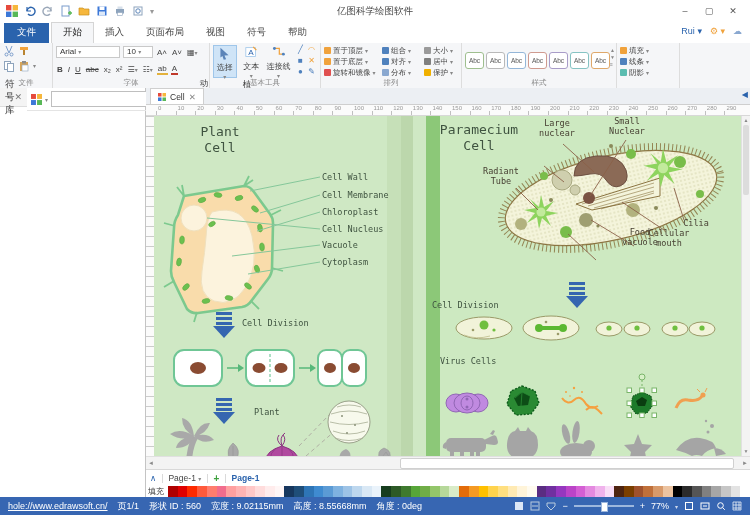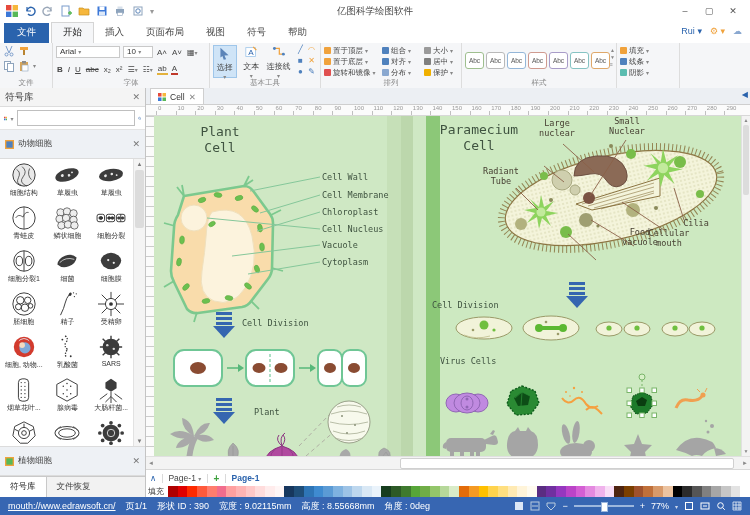--- a/index.html
+++ b/index.html
@@ -28,21 +28,21 @@
   .fsel{border:1px solid #c9c9c9;background:#fff;padding:0 3px;height:10px;line-height:10px;font-size:8px;color:#333}
   .btn8{font-size:8px;color:#444;padding:0 1px}
   .bigbtn{width:26px;text-align:center;font-size:8px;color:#444;padding:1px 0}
   .bigbtn.sel{background:#cfe4f7;border:1px solid #9fc6ea}
   .mini{width:11px;height:10px;font-size:8px;line-height:10px;text-align:center;color:#4f81bd}
   .acell{display:flex;align-items:center;gap:2px;font-size:7.5px;color:#444;height:11px;white-space:nowrap}
   .ico{width:7px;height:7px;display:inline-block;border-radius:1px}
   .abc{width:17px;height:15px;border:1px solid;border-radius:3px;background:#fff;font-size:6.5px;text-align:center;line-height:15px;color:#555}
   .dd{color:#888;font-size:6px}
   
-  .sidebar{position:absolute;top:88px;left:0;width:145px;bottom:18px;background:#fff;border-right:1px solid #c4c4c4;display:flex;flex-direction:column}
+  .sidebar{position:absolute;top:88px;left:0;width:145px;bottom:18px;background:#fff;border-right:1px solid #c4c4c4;display:flex;flex-direction:row}
   .sbheader{height:18px;display:flex;align-items:center;padding:0 5px;font-size:9.5px;color:#333;background:#f4f4f4;border-bottom:1px solid #ddd}
   .sbx{margin-left:auto;color:#777;font-size:9px}
   .searchrow{height:22px;display:flex;align-items:center;gap:3px;padding:0 4px;border-bottom:1px solid #e4e4e4}
   .searchbox{flex:1;height:14px;border:1px solid #bfbfbf;background:#fff;font-size:8px;padding:0 3px}
   .secheader{height:16px;display:flex;align-items:center;gap:4px;padding:6px 5px;font-size:8.5px;color:#444;background:#eef1f5;border-bottom:1px solid #dcdcdc}
   .symwrap{flex:1;position:relative;overflow:hidden}
   .symgrid{position:absolute;top:2px;left:2px;right:12px;bottom:0;display:grid;grid-template-columns:repeat(3,1fr);grid-auto-rows:43px;overflow:hidden}
   .sym{display:flex;flex-direction:column;align-items:center;justify-content:flex-start;padding-top:1px}
   .symsvg{width:30px;height:26px}
   .symlab{font-size:7px;color:#333;max-width:42px;white-space:nowrap;overflow:hidden;text-overflow:ellipsis}
@@ -1054,23 +1054,23 @@
         <span class="sw" style="background: rgb(128, 128, 128);"></span>
         <span class="sw" style="background: rgb(166, 166, 166);"></span>
         <span class="sw" style="background: rgb(198, 198, 198);"></span>
         <span class="sw" style="background: rgb(227, 227, 227);"></span>
         <span class="sw" style="background: rgb(255, 255, 255);"></span>
       </span>
   </div>
 </div>
 
 <div class="statusbar">
-  <span class="stlink">mouth://www.edrawsoft.cn/</span>
+  <span class="stlink">hole://www.edrawsoft.cn/</span>
   <span>页1/1</span>
-  <span>形状 ID : 390</span>
+  <span>形状 ID : 560</span>
   <span>宽度 : 9.02115mm</span>
   <span>高度 : 8.55668mm</span>
   <span>角度 : 0deg</span>
   <div class="stright">
     <svg class="sticon" viewBox="0 0 10 10">
         <rect x="1" y="1" width="8" height="8" fill="#dce6f5"></rect>
       </svg>
     <svg class="sticon" viewBox="0 0 10 10">
         <rect x="1" y="1" width="8" height="8" fill="none" stroke="#bcd"></rect>
         <path d="M2,5 h6" stroke="#bcd"></path>

